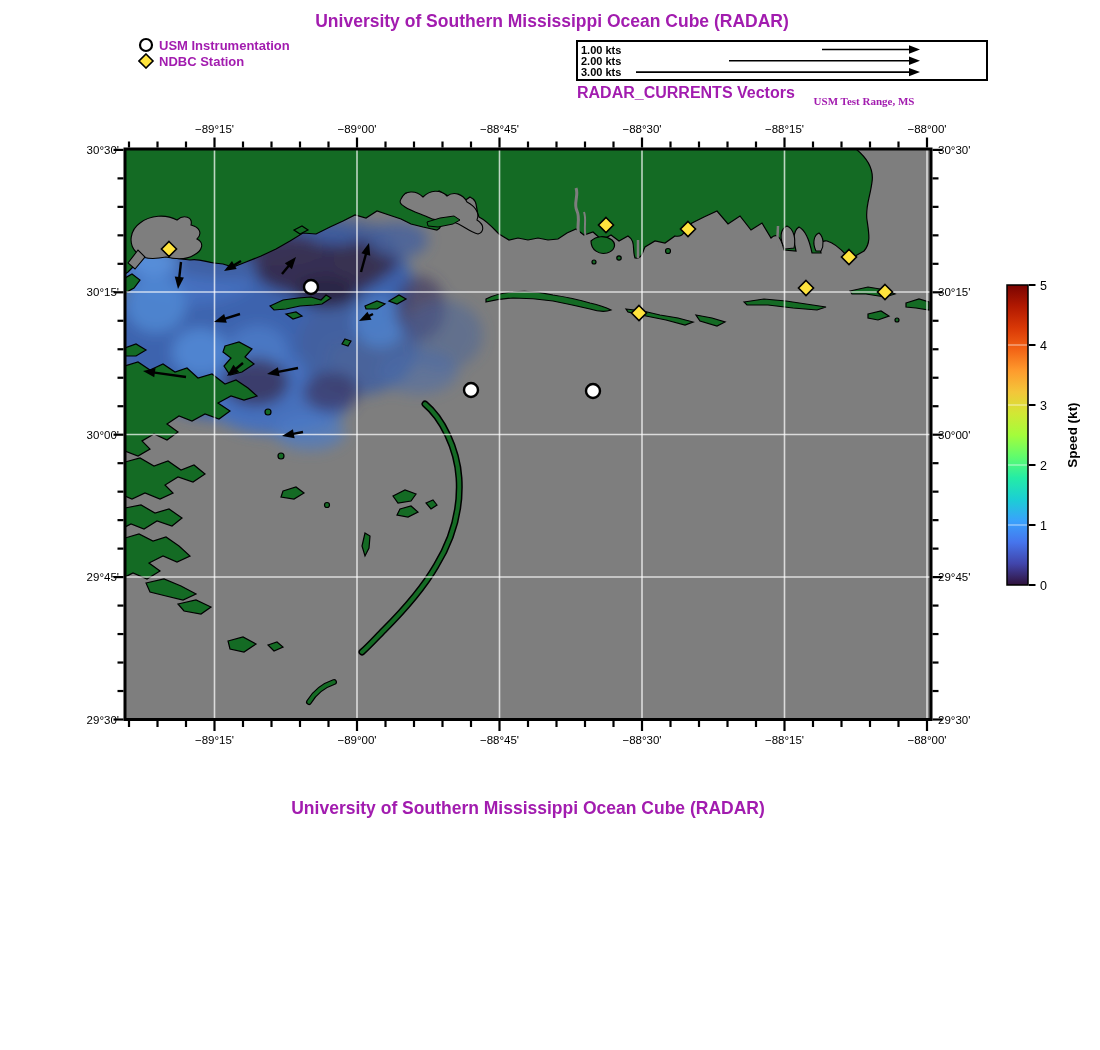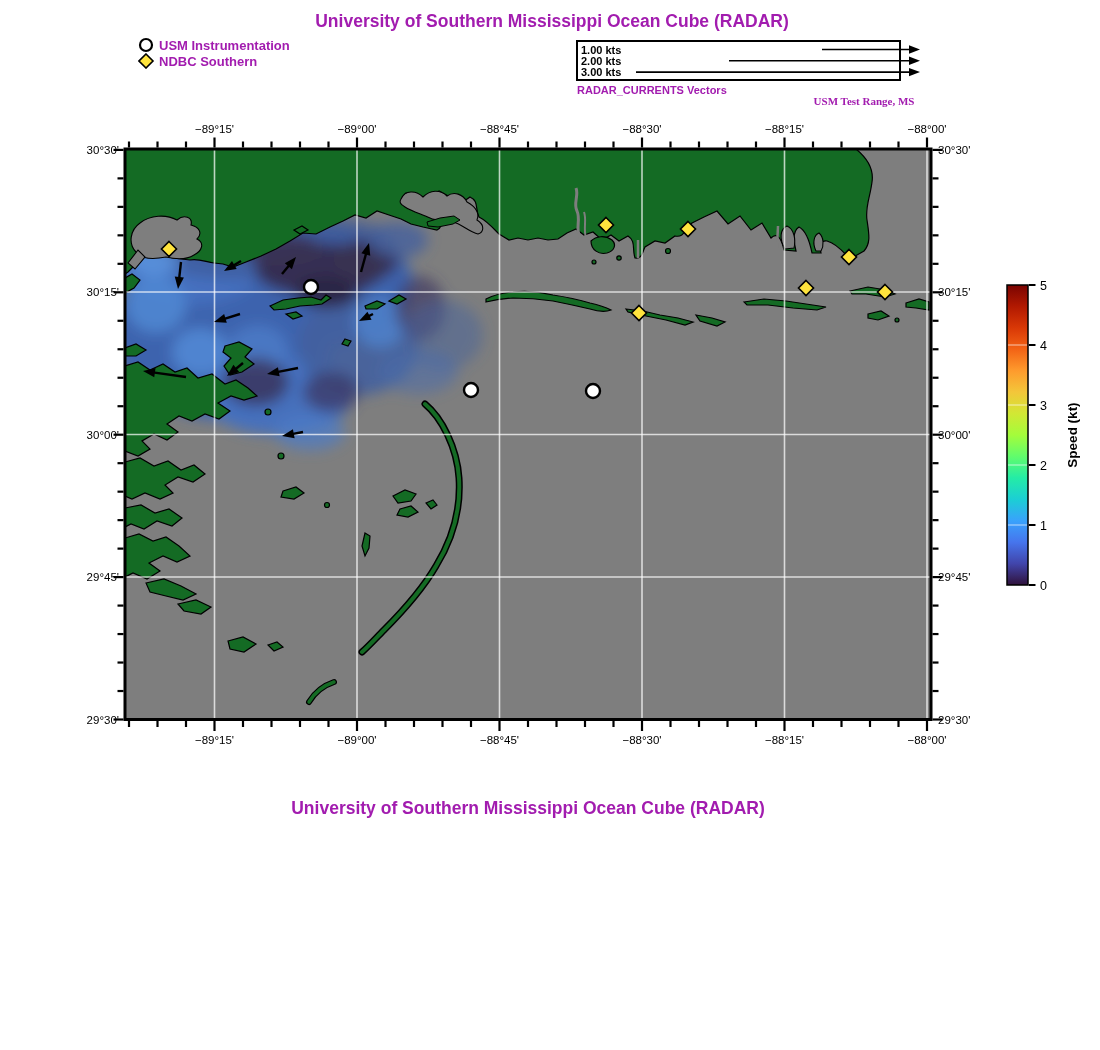--- a/index.html
+++ b/index.html
@@ -9,43 +9,43 @@
   .title-main{top:11px;left:524px;transform:translateX(-50%);font-size:17.5px;font-weight:bold;white-space:nowrap;}
   .title-footer{top:798px;left:500px;transform:translateX(-50%);font-size:17.5px;font-weight:bold;white-space:nowrap;}
   .subtitle{top:100px;left:500px;transform:translateX(-50%);font-size:17.5px;font-weight:bold;
             font-family:"Liberation Serif",serif;white-space:nowrap;}
   .range-label{top:95px;left:836px;transform:translateX(-50%);font-size:11px;font-weight:bold;
             font-family:"Liberation Serif",serif;white-space:nowrap;}
   .legend{top:37px;left:110px;}
   .legend-row{display:flex;align-items:flex-end;height:16px;}
   .legend-row svg{margin-right:4px;}
   .legend-label{font-size:13px;font-weight:bold;white-space:nowrap;}
-  .vecbox{top:40px;left:548px;width:325px;height:41px;border:2.2px solid #000;box-sizing:border-box;background:#fff;}
-  .vec-caption{top:84px;left:549px;font-size:11px;font-weight:bold;white-space:nowrap;}
+  .vecbox{top:40px;left:548px;width:412px;height:41px;border:2.2px solid #000;box-sizing:border-box;background:#fff;}
+  .vec-caption{top:84px;left:549px;font-size:16px;font-weight:bold;white-space:nowrap;}
   svg text{font-family:"Liberation Sans",sans-serif;}
 </style>
 </head>
 <body>
 
 <div class="page">
 
   <div class="abs title-main">University of Southern Mississippi Ocean Cube (RADAR)</div>
 
   <div class="abs legend">
     <div class="legend-row">
       <svg width="17" height="16">
         <circle cx="8" cy="8" r="6" fill="#ffffff" stroke="#000" stroke-width="2.2"></circle>
       </svg>
       <span class="legend-label">USM Instrumentation</span>
     </div>
     <div class="legend-row">
       <svg width="17" height="16">
         <path d="M8,1 L15,8 L8,15 L1,8 Z" fill="#ffe43d" stroke="#000" stroke-width="1.6"></path>
       </svg>
-      <span class="legend-label">NDBC Southern</span>
+      <span class="legend-label">NDBC Station</span>
     </div>
   </div>
 
   <div class="abs vecbox">
     <svg id="vecbox-svg" width="345" height="37">
         <g>
           <text x="3" y="11.5" font-size="11" font-weight="bold">1.00 kts</text>
           <line x1="244" y1="7.5" x2="333" y2="7.5" stroke="#000" stroke-width="1.6"></line>
           <polygon points="342,7.5 331,3.3 331,11.7" fill="#000"></polygon>
         </g>

